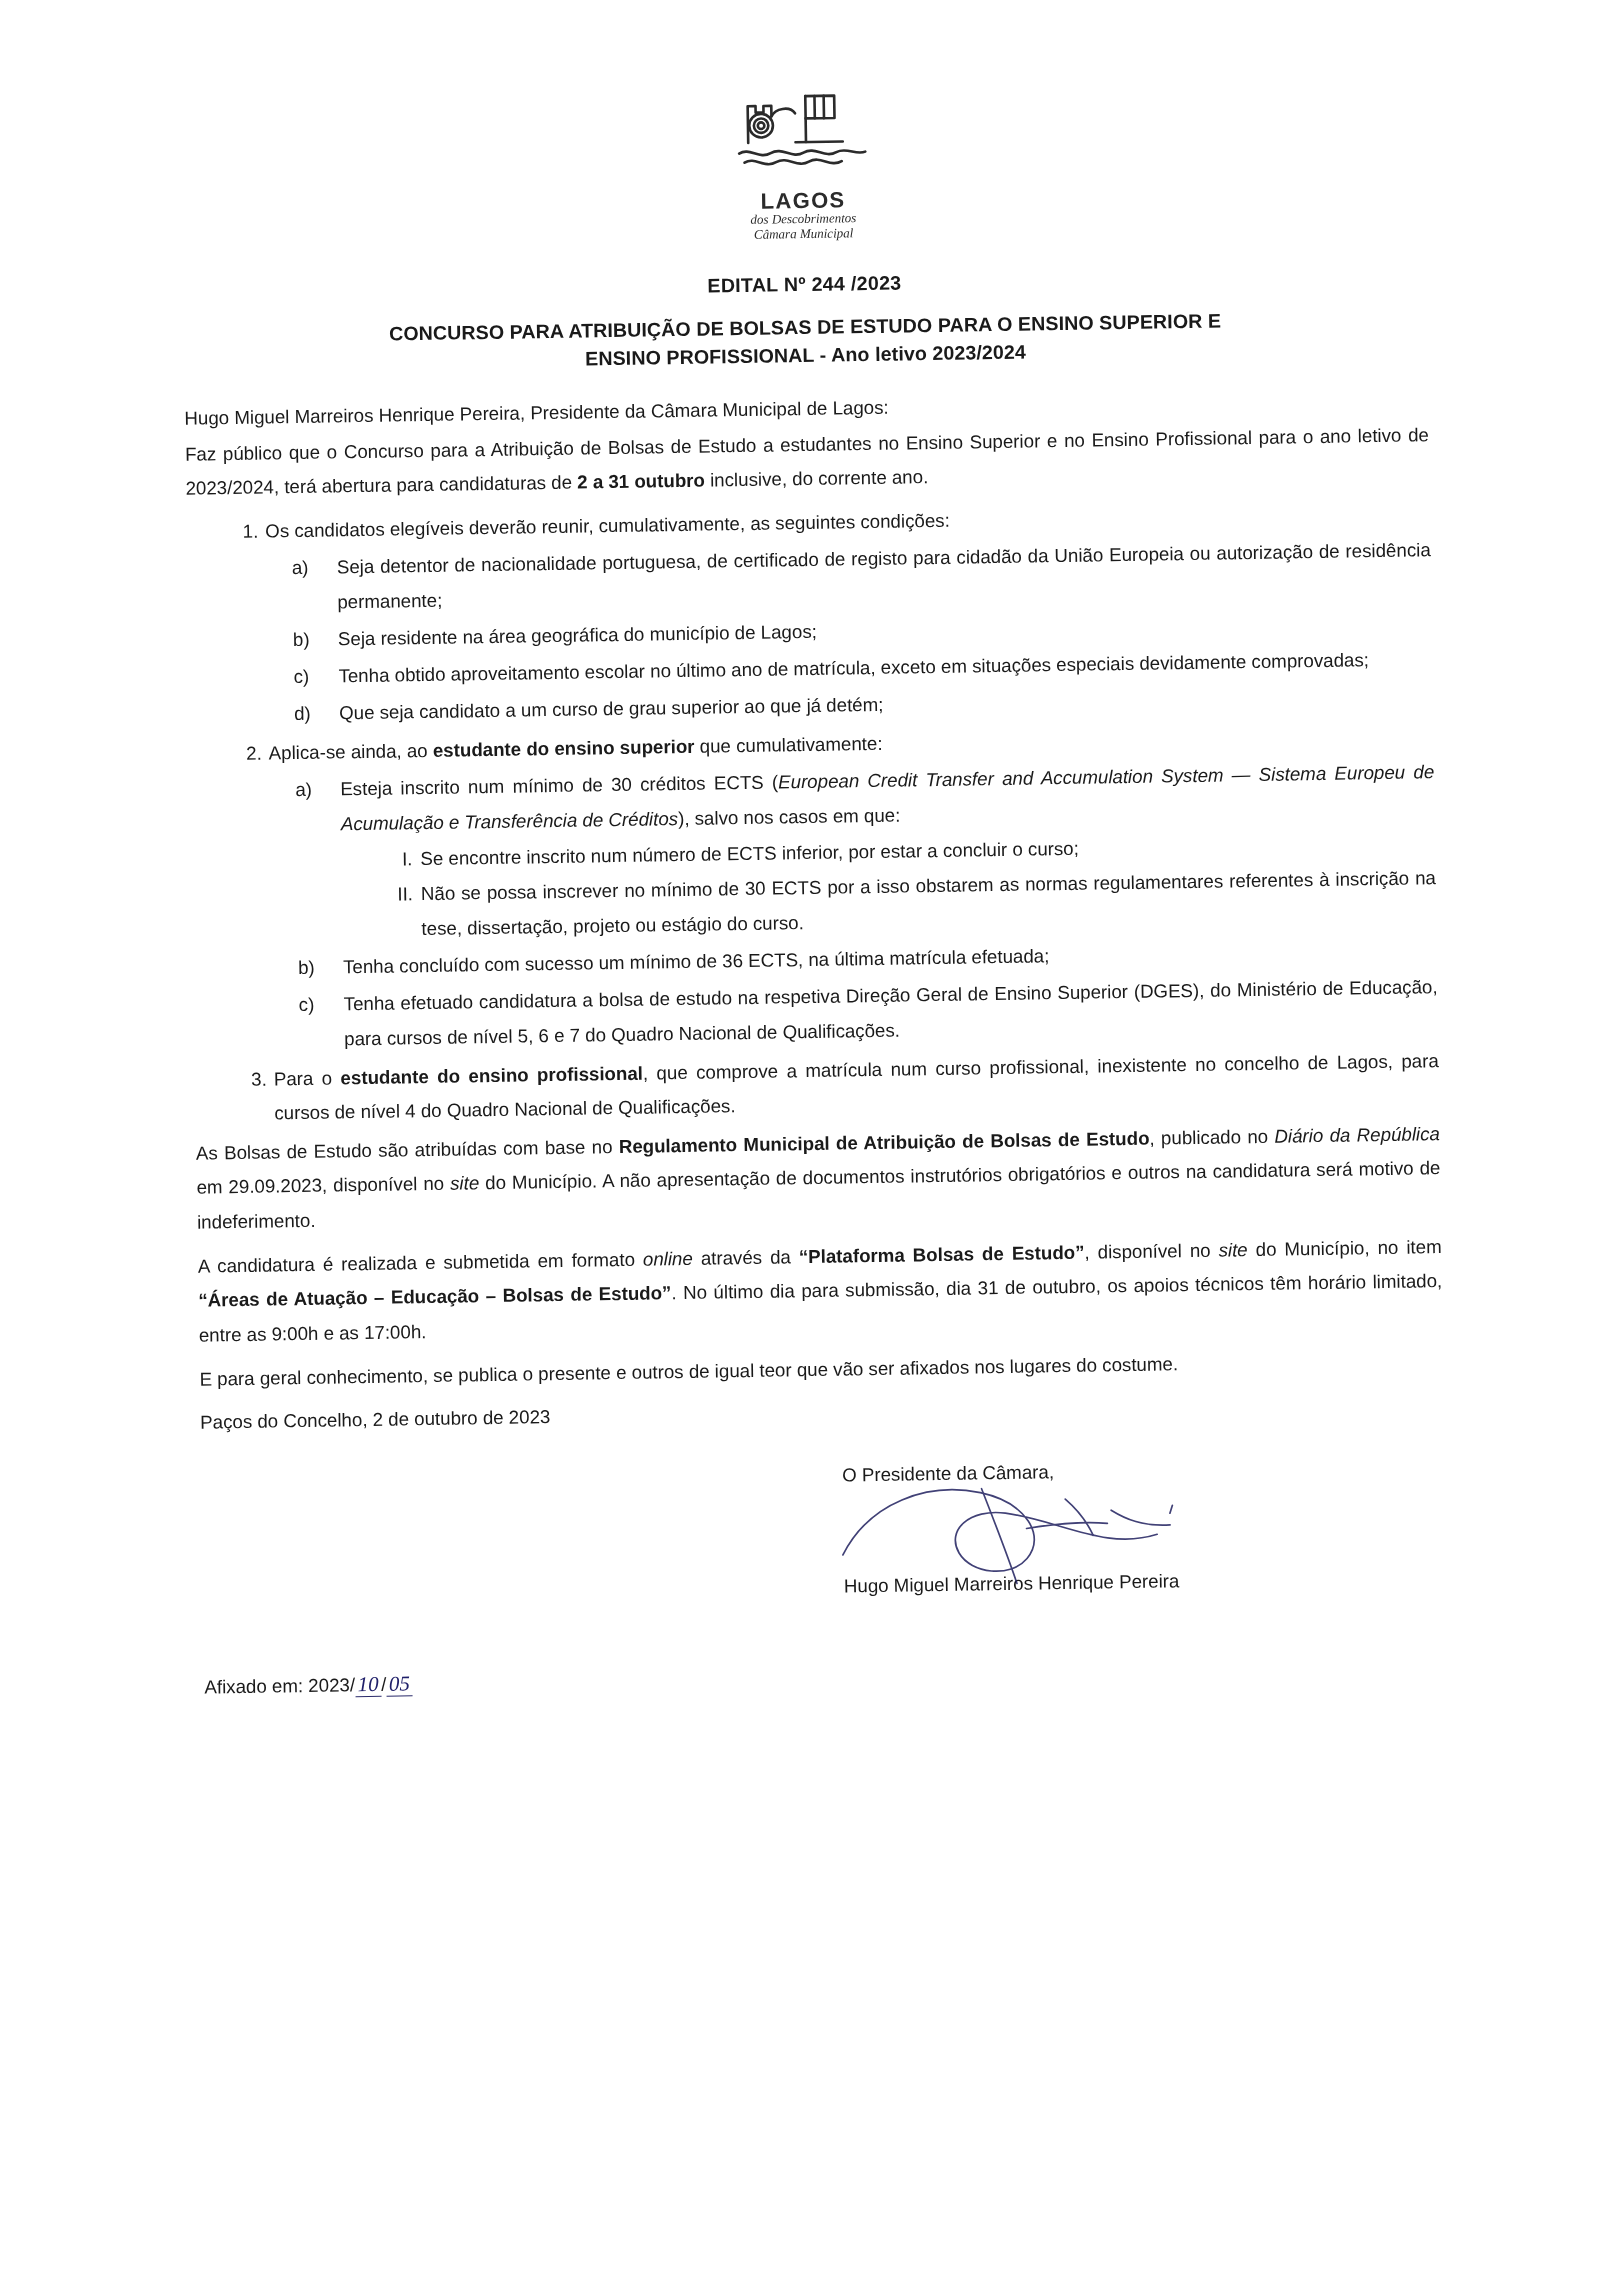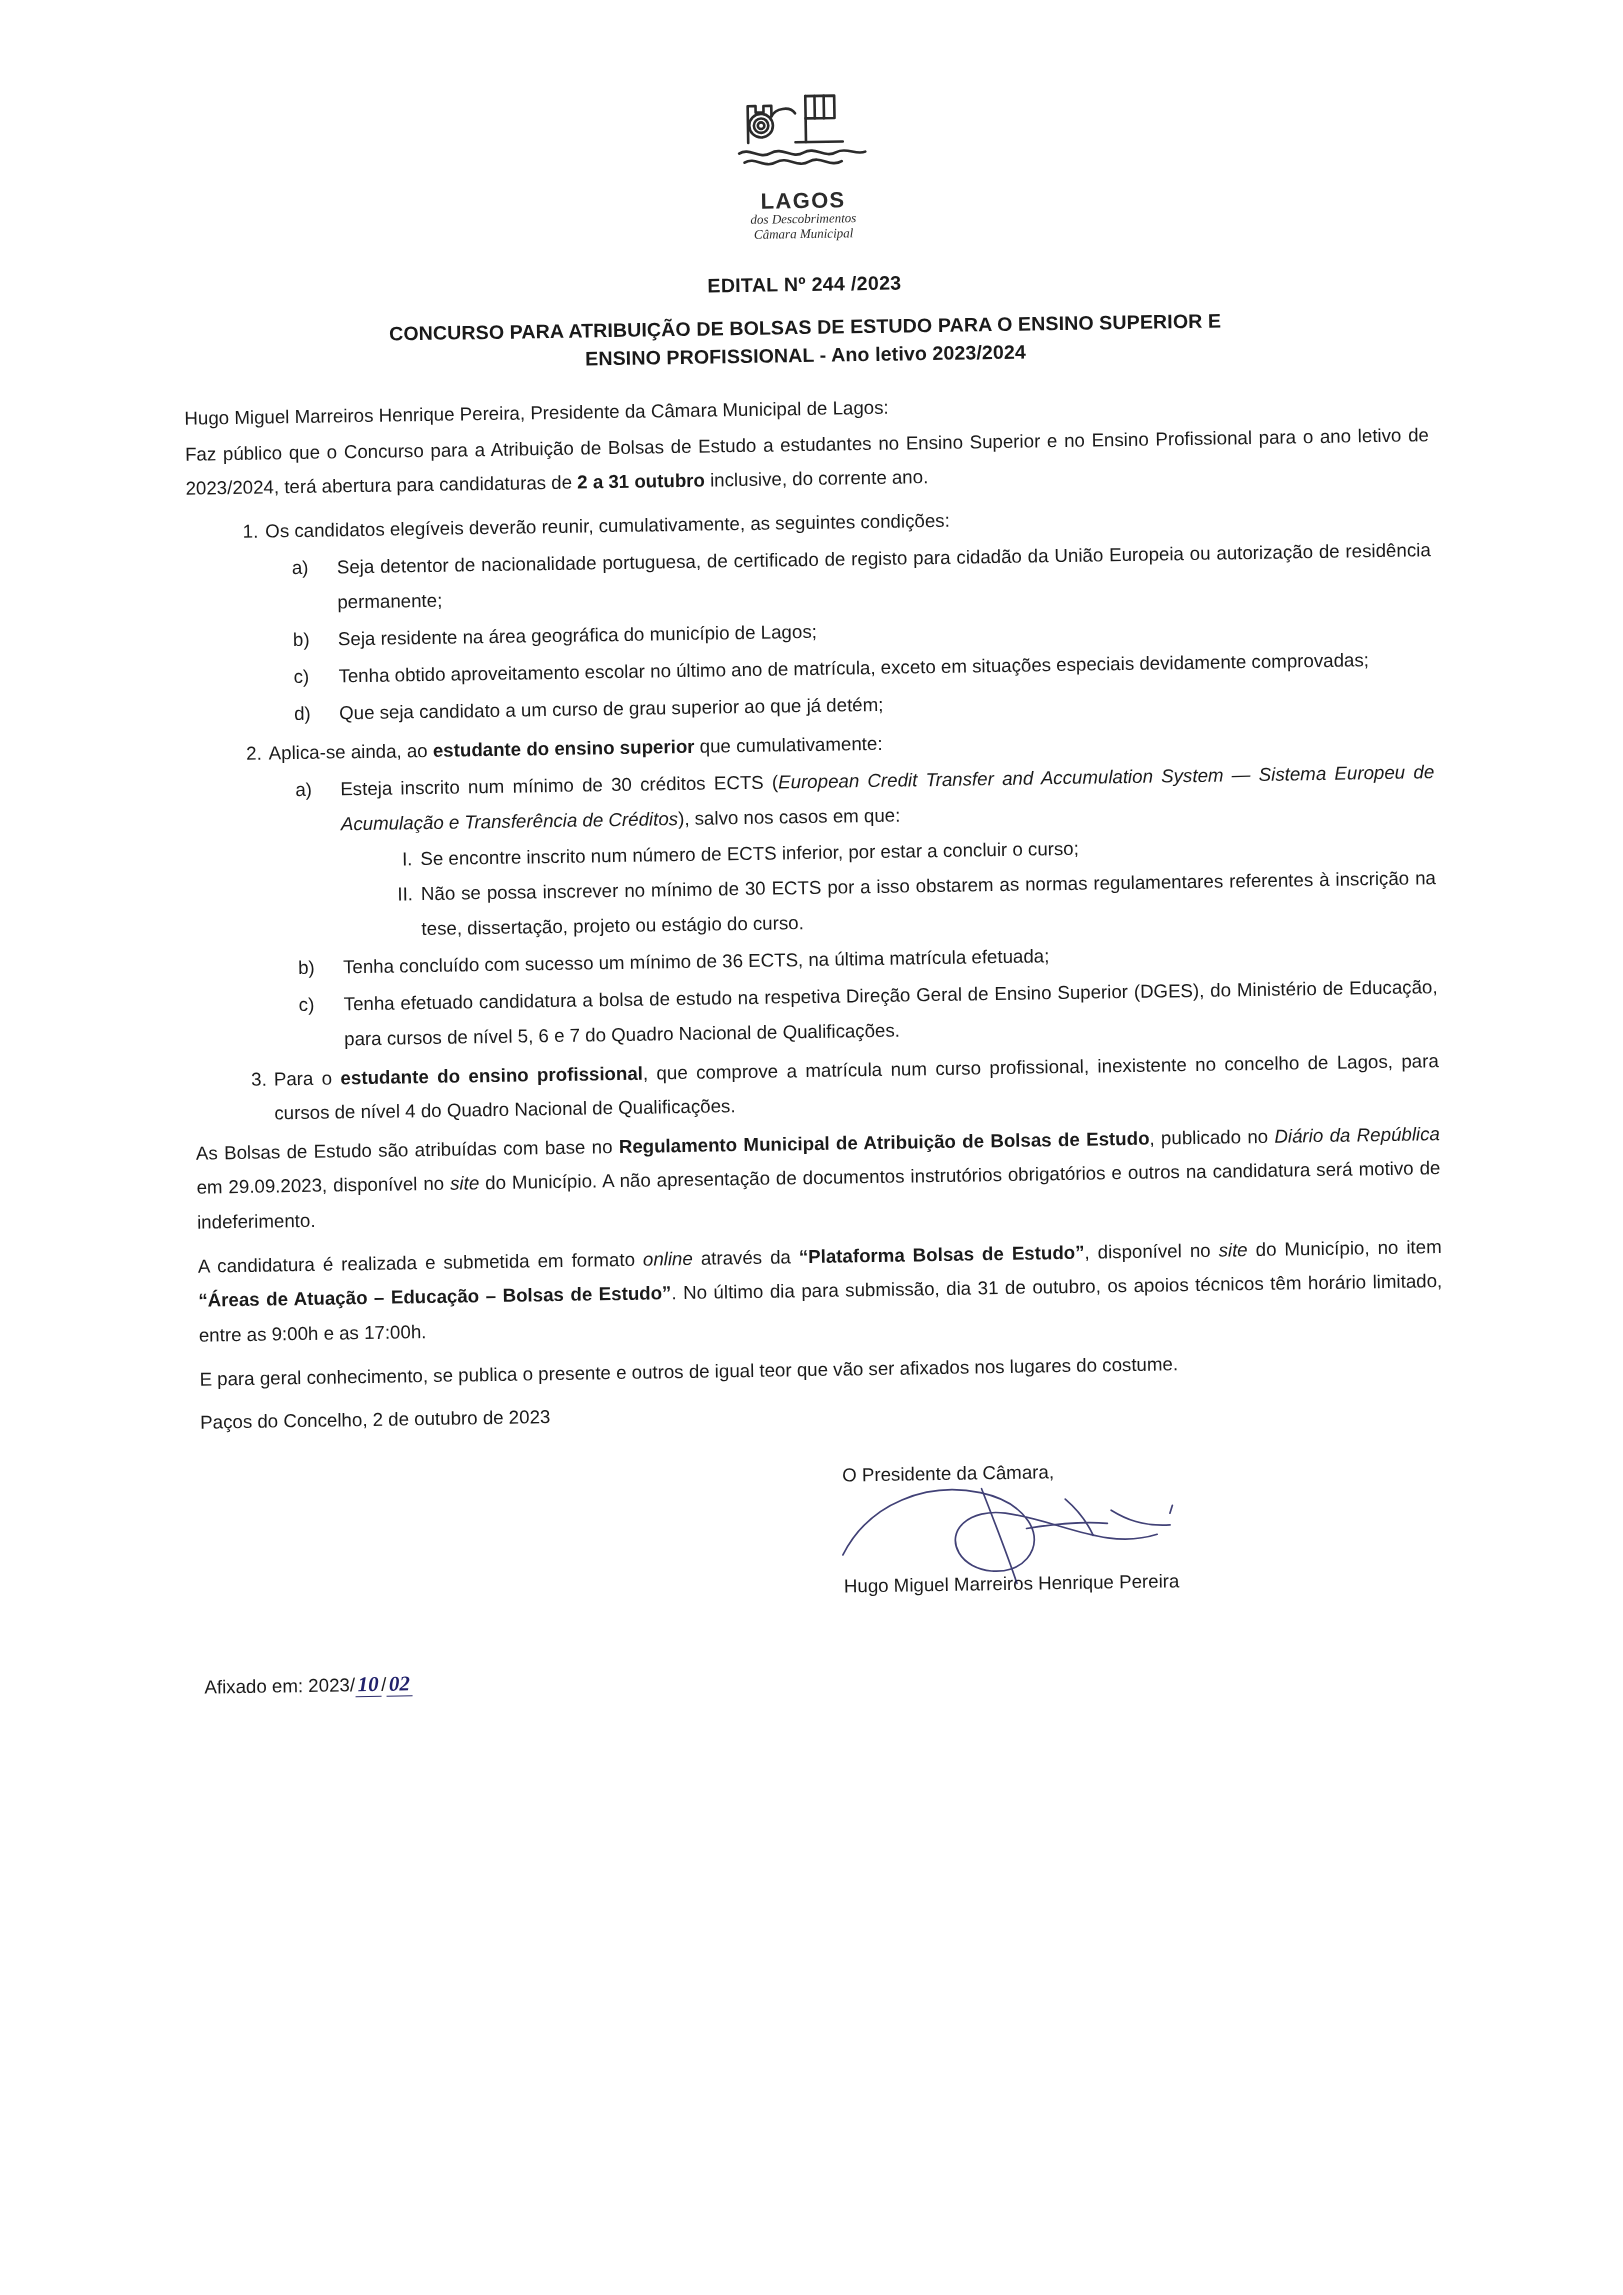--- a/index.html
+++ b/index.html
@@ -193,21 +193,20 @@
     margin-top: 63px;
     font-size: 18.7px;
   }
   .handwritten {
     font-family: "Liberation Serif", serif;
     font-style: italic;
     font-size: 21px;
     border-bottom: 1.3px solid #2a2a6a;
     padding: 0 2.6px;
     color: #20206a;
-    font-weight: bold;
   }
 </style>
 </head>
 <body>
 
 <div class="page">
   <div class="inner">
 
     <div class="logo-block">
       <div class="logo-mark">
@@ -327,18 +326,18 @@
           <path d="M430 58 C 452 72, 478 84, 520 82"></path>
           <path d="M360 40 C 378 56, 392 74, 402 96"></path>
           <path d="M520 64 L 524 52"></path>
         </g>
       </svg>
       <div class="sig-intro">O Presidente da Câmara,</div>
       <div class="sig-name">Hugo Miguel Marreiros Henrique Pereira</div>
     </div>
 
     <div class="footer">
-      <span>Afixado em: 2023/</span><span class="handwritten">10</span><span>/</span><span class="handwritten">02</span>
+      <span>Afixado em: 2023/</span><span class="handwritten">10</span><span>/</span><span class="handwritten">05</span>
     </div>
 
   </div>
 </div>
 
 
 </body></html>

